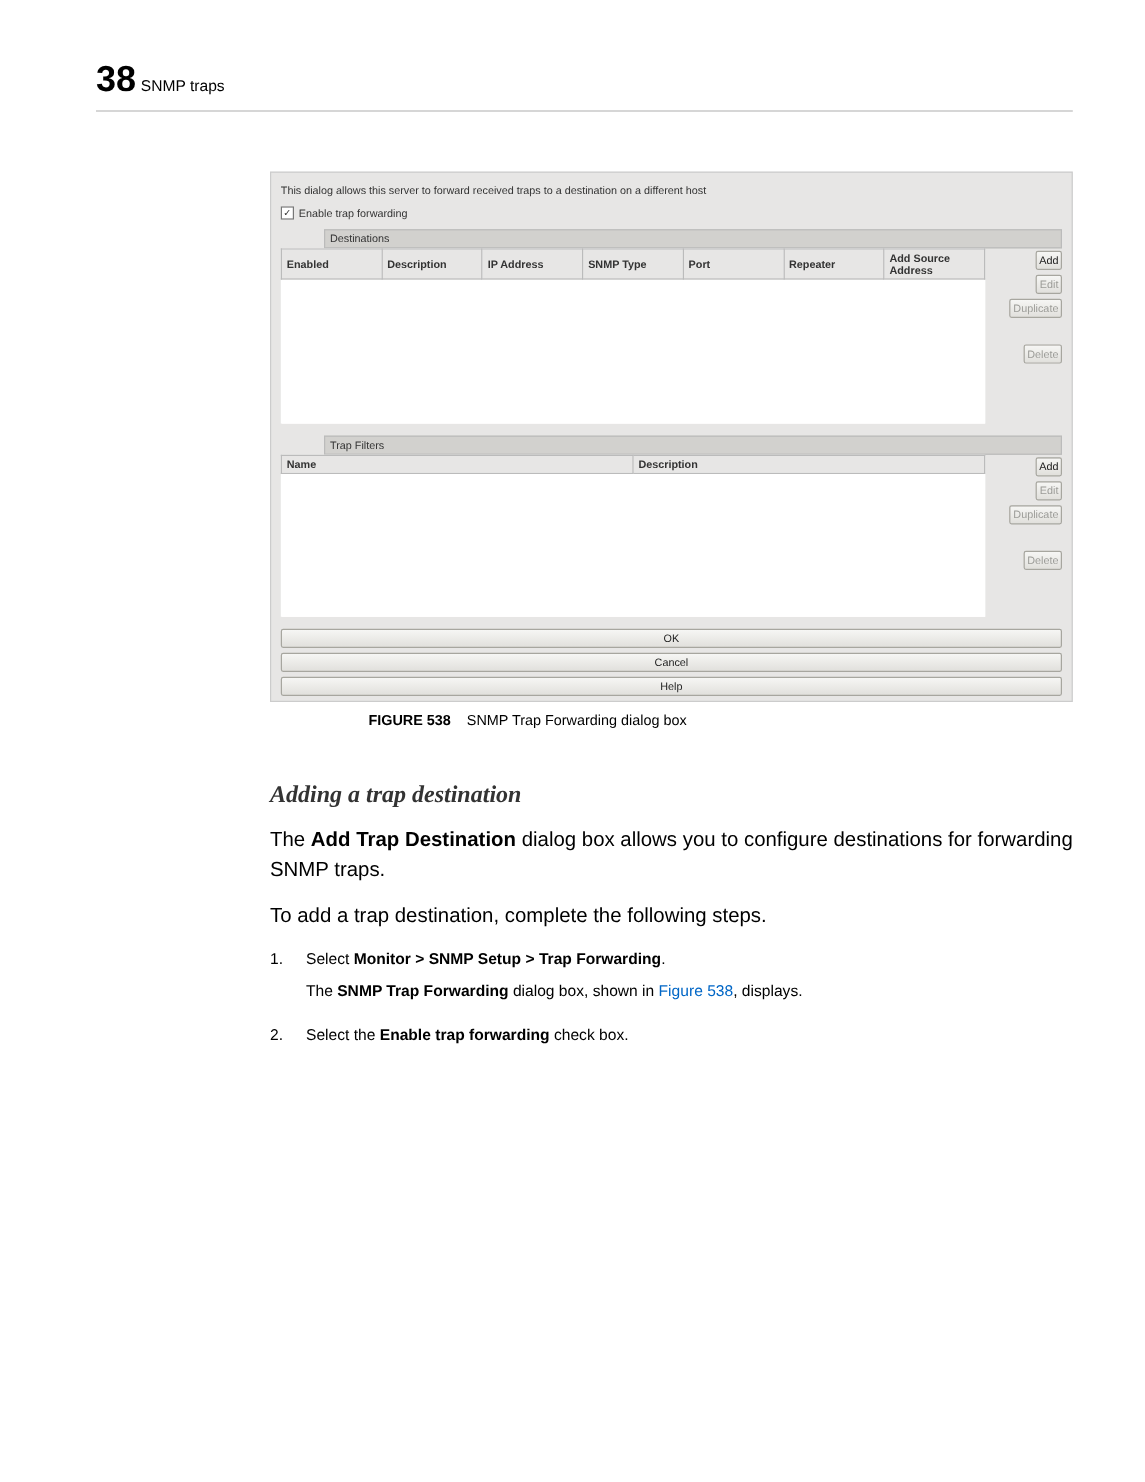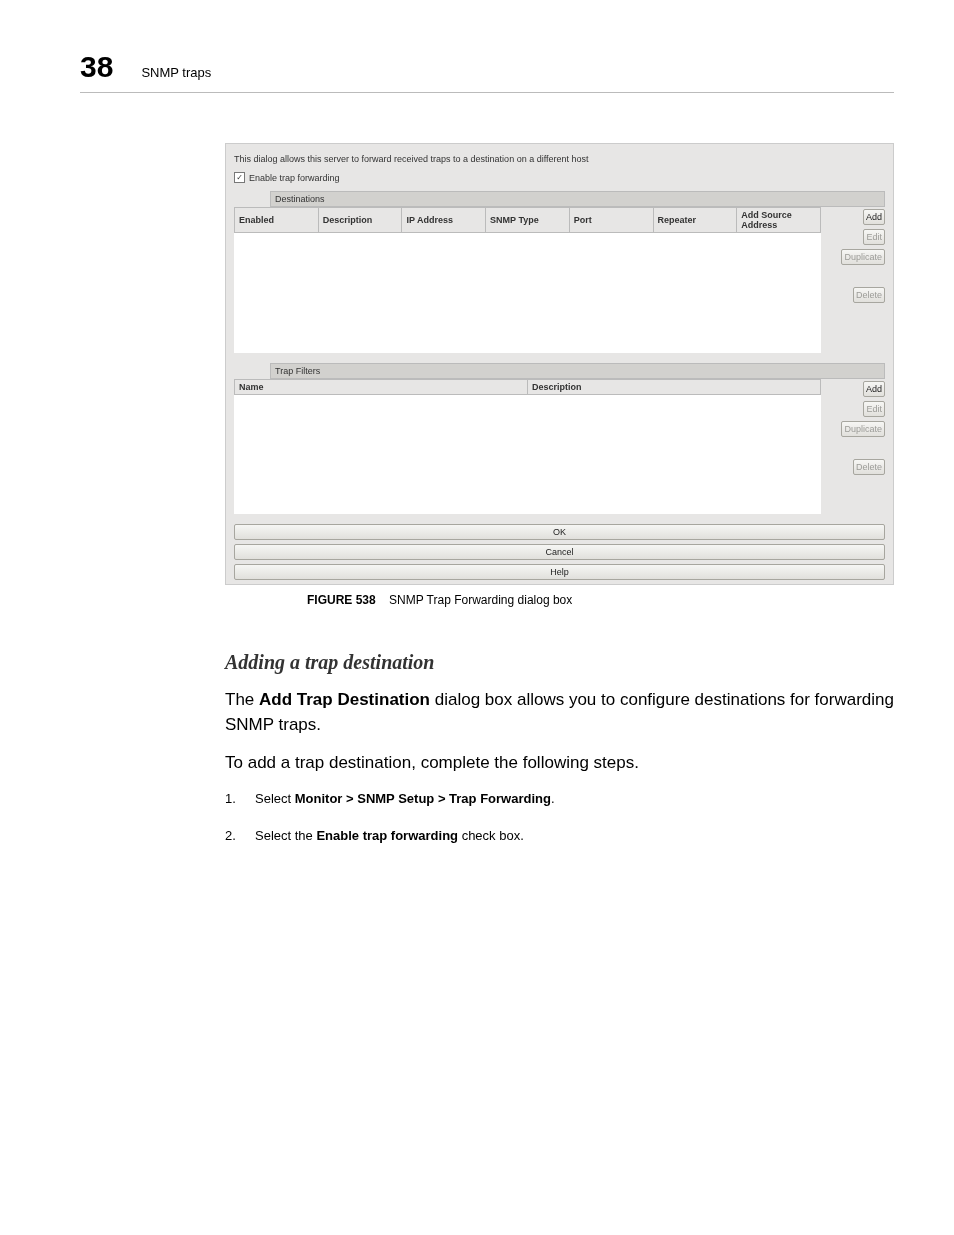--- a/index.html
+++ b/index.html
@@ -8,21 +8,21 @@
     background: #fff;
     color: #000;
     width: 954px;
     margin: 0 auto;
     padding: 50px 60px 50px 80px;
     font-size: 13px;
   }
   .page-header {
     display: flex;
     align-items: baseline;
-    gap: 28px;
+    gap: 4px;
     border-bottom: 1px solid #bbb;
     padding-bottom: 8px;
     margin-bottom: 50px;
   }
   .chapter-number { font-size: 30px; font-weight: bold; }
   .chapter-title { font-size: 13px; }
 
   .dialog-shot {
     background: #e7e6e5;
     margin-left: 145px;
@@ -231,20 +231,21 @@
   <span>The </span><b>Add Trap Destination</b><span> dialog box allows you to configure destinations for forwarding SNMP traps.</span>
 </p>
 
 <p class="body-text">To add a trap destination, complete the following steps.</p>
 
 <ol class="step-list">
   <li>
     <span class="step-num">1.</span>
     <div class="step-body">
       <p><span>Select </span><b>Monitor &gt; SNMP Setup &gt; Trap Forwarding</b><span>.</span></p>
+      <p><span>The </span><b>SNMP Trap Forwarding</b><span> dialog box, shown in </span><span class="link">Figure 538</span><span>, displays.</span></p>
     </div>
   </li>
   <li>
     <span class="step-num">2.</span>
     <div class="step-body">
       <p><span>Select the </span><b>Enable trap forwarding</b><span> check box.</span></p>
     </div>
   </li>
 </ol>
 

